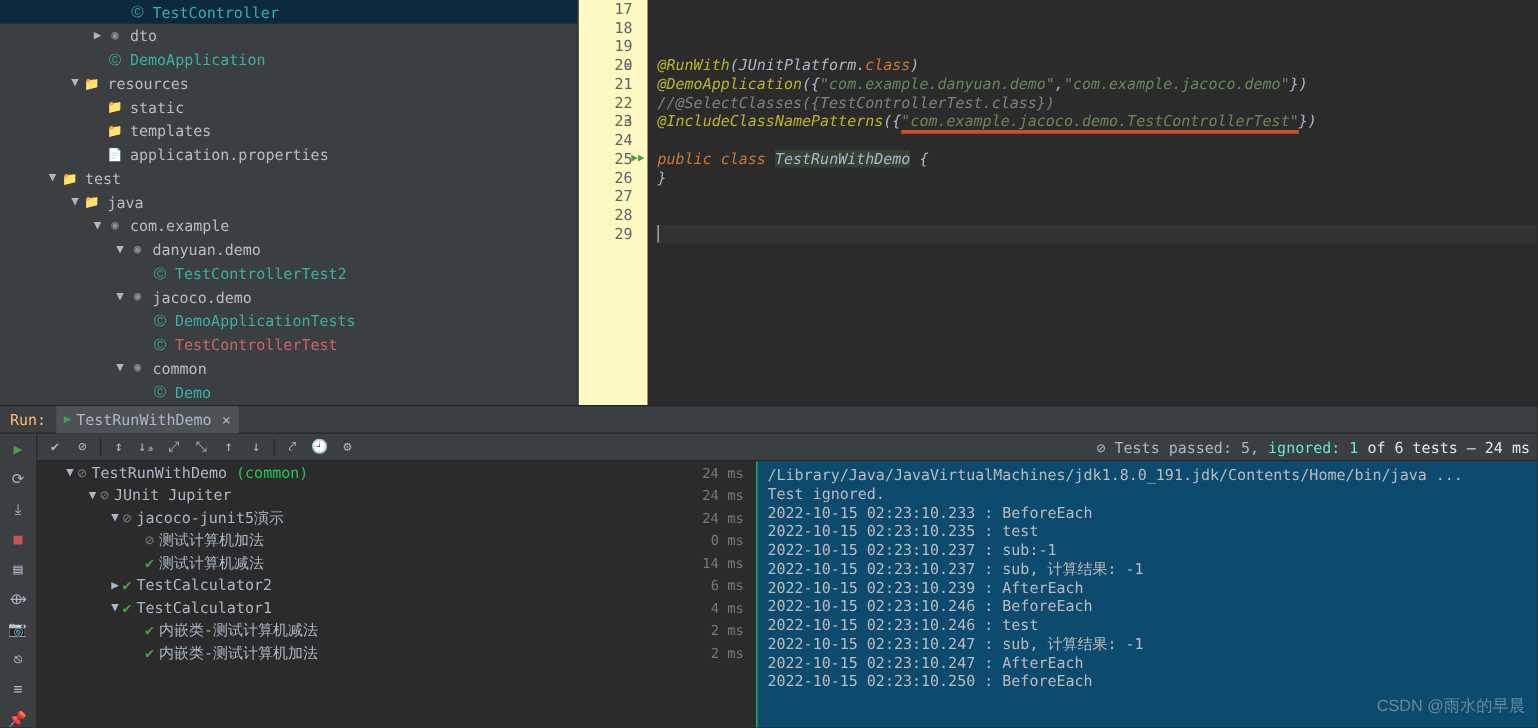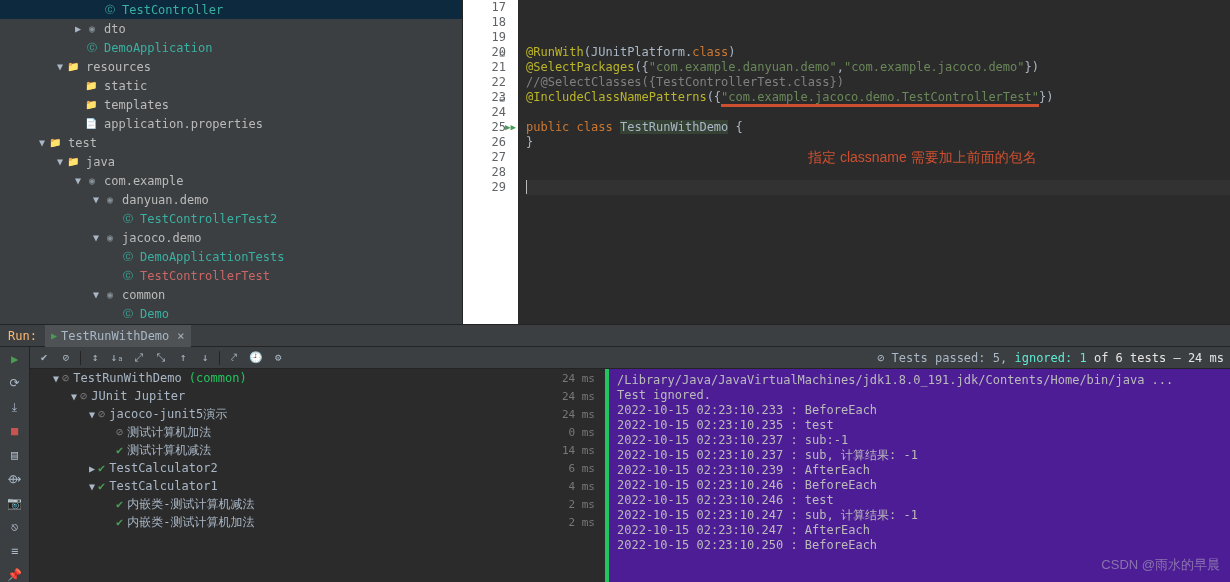--- a/index.html
+++ b/index.html
@@ -16,24 +16,24 @@
   .ico { width: 16px; height: 16px; display: inline-flex; align-items: center; justify-content: center; margin-right: 4px; font-size: 10px; }
   .folder { color: #87939a; }
   .folder.res { color: #d4c08e; }
   .pkg { color: #87939a; }
   .leaf-green { color: #3ab0a2; }
   .leaf-red { color: #cc6666; }
   .label { color: #bbbbbb; }
   
   
   .editor { flex: 1; background: #2b2b2b; display: flex; position: relative; }
-  .gutter { width: 55px; background: #ffffff; color: #606366; text-align: right; padding-right: 12px; line-height: 15px; font-size: 11px; position: relative; }
+  .gutter { width: 55px; background: #fef9c3; color: #606366; text-align: right; padding-right: 12px; line-height: 15px; font-size: 11px; position: relative; }
   .gutter .ln { height: 15px; }
   .gutter .fold { position: absolute; right: 1px; color: #606366; font-size: 9px; }
-  .code { flex: 1; padding-left: 8px; line-height: 15px; font-size: 13px; position: relative; }
+  .code { flex: 1; padding-left: 8px; line-height: 15px; font-size: 13px; position: relative; font-style: italic; }
   .code .cl { height: 15px; white-space: pre; }
   .code .cl.curline { background: #323232; }
   .kw { color: #cc7832; }
   .ann { color: #bbb529; }
   .str { color: #6a8759; }
   .cmt { color: #808080; }
   .id { color: #a9b7c6; }
   .cls { color: #a9b7c6; }
   .underline { border-bottom: 3px solid #cc5030; }
   .caret { border-left: 1px solid #bbbbbb; }
@@ -64,21 +64,21 @@
   
   .run-split { flex: 1; display: flex; }
   .test-tree { width: 575px; background: #2b2b2b; overflow: hidden; }
   .tt-row { display: flex; align-items: center; height: 18px; white-space: nowrap; }
   .tt-row .tt-label { flex: 1; }
   .tt-row .tt-time { color: #787878; padding-right: 10px; font-size: 11px; }
   .tt-sub { color: #22c55e; }
   .tick { color: #499c54; margin-right: 4px; }
   .skip { color: #787878; margin-right: 4px; }
   
-  .console { flex: 1; background: #4c1d95; color: #bbbbbb; padding: 4px 8px; line-height: 15px; font-size: 13px; overflow: hidden; border-left: 4px solid #22c55e; }
+  .console { flex: 1; background: #0c4a6e; color: #bbbbbb; padding: 4px 8px; line-height: 15px; font-size: 13px; overflow: hidden; border-left: 1px solid #22c55e; }
   .console .row { white-space: pre; }
   
   .watermark { position: fixed; right: 10px; bottom: 8px; color: rgba(200,200,200,0.5); font-family: sans-serif; font-size: 13px; }
 </style>
 </head>
 <body>
 
 <div class="top">
 
   <div class="tree" id="tree">
@@ -186,30 +186,29 @@
       <div class="ln">26</div>
       <div class="ln">27</div>
       <div class="ln">28</div>
       <div class="ln">29</div>
     </div>
     <div class="code">
       <div class="cl"></div>
       <div class="cl"></div>
       <div class="cl"></div>
       <div class="cl"><span class="ann">@RunWith</span><span class="id">(JUnitPlatform.</span><span class="kw">class</span><span class="id">)</span></div>
-      <div class="cl"><span class="ann">@SelectPackages</span><span class="id">({</span><span class="str">"com.example.danyuan.demo"</span><span class="id">,</span><span class="str">"com.example.jacoco.demo"</span><span class="id">})</span></div>
+      <div class="cl"><span class="ann">@DemoApplication</span><span class="id">({</span><span class="str">"com.example.danyuan.demo"</span><span class="id">,</span><span class="str">"com.example.jacoco.demo"</span><span class="id">})</span></div>
       <div class="cl"><span class="cmt">//@SelectClasses({TestControllerTest.class})</span></div>
       <div class="cl"><span class="ann">@IncludeClassNamePatterns</span><span class="id">({</span><span class="str"><span class="underline">"com.example.jacoco.demo.TestControllerTest"</span></span><span class="id">})</span></div>
       <div class="cl"></div>
       <div class="cl"><span class="kw">public</span> <span class="kw">class</span> <span class="cls" style="background:#344134">TestRunWithDemo</span><span class="id"> {</span></div>
       <div class="cl"><span class="id">}</span></div>
       <div class="cl"></div>
       <div class="cl"></div>
       <div class="cl curline"><span class="caret">&nbsp;</span></div>
-      <div class="anno-text" style="top:150px; left:290px;">指定 classname 需要加上前面的包名</div>
     </div>
   </div>
 </div>
 
 <div class="run-header">
   <span class="lbl">Run:</span>
   <div class="run-tab">
     <span class="run-ico">▶</span>
     <span>TestRunWithDemo</span>
     <span style="color:#a9b7c6;margin-left:4px">×</span>

